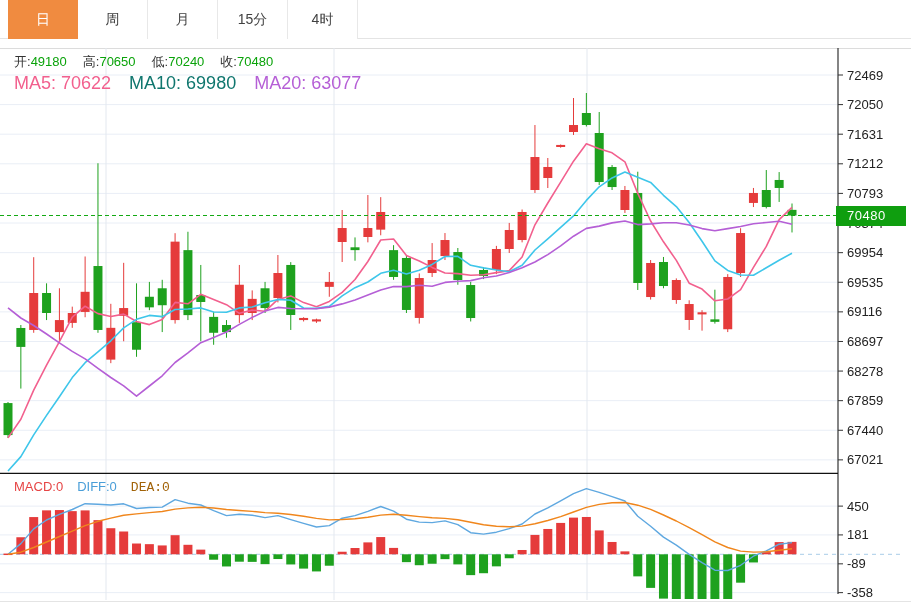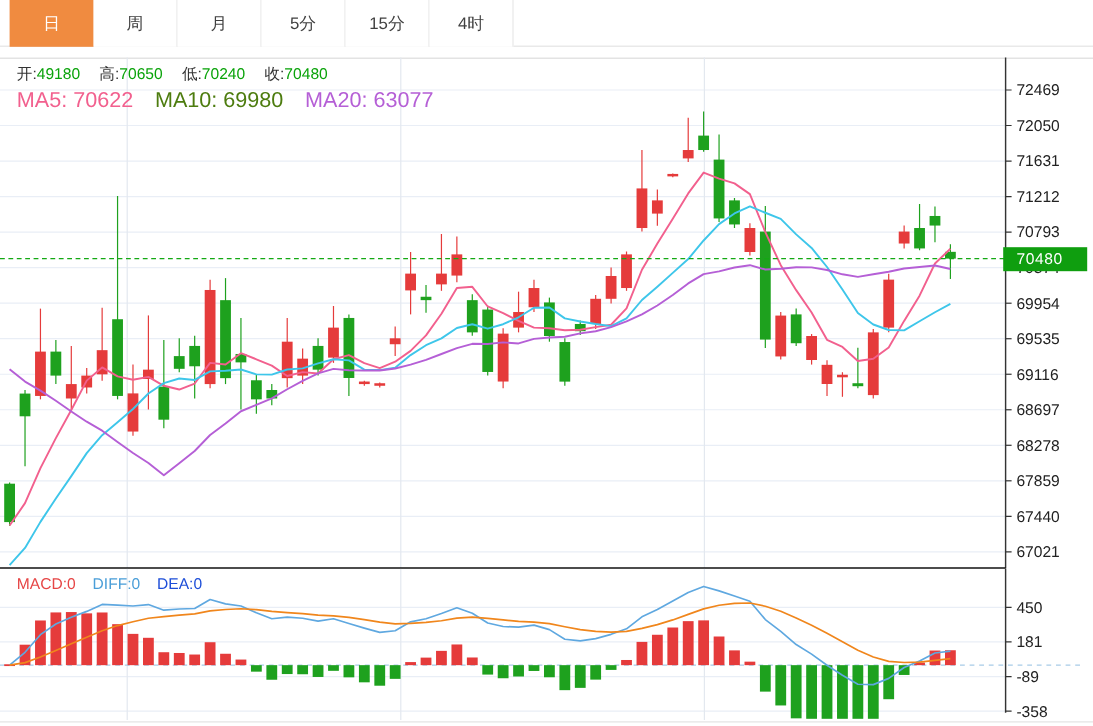--- a/index.html
+++ b/index.html
@@ -27,21 +27,20 @@
                color:#fff;font-size:13px;line-height:20px;padding-left:11px;box-sizing:border-box;
                z-index:6;letter-spacing:0.5px;}
 </style>
 </head>
 <body>
 
 <div class="tabbar">
     <div class="tab active" style="background: rgb(240, 139, 64);">日</div>
     <div class="tab">周</div>
     <div class="tab">月</div>
-    <div class="tab">5分</div>
     <div class="tab">15分</div>
     <div class="tab">4时</div>
   </div>
 <div class="chart-top-border"></div>
 
 <svg id="main-chart" width="911" height="427" style="top:47px">
     <line x1="0" y1="28" x2="838" y2="28" stroke="#e9eef6" stroke-width="1"></line>
     <line x1="838" y1="28" x2="843" y2="28" stroke="#333333" stroke-width="1"></line>
     <text x="847" y="32.5" font-size="13" fill="#222222">72469</text>
     <line x1="0" y1="57.599999999999994" x2="838" y2="57.599999999999994" stroke="#e9eef6" stroke-width="1"></line>
@@ -300,16 +299,16 @@
       <rect x="748.9426229508197" y="80.29999999999995" width="9" height="8.159773010705564" fill="#1ea11e"></rect>
       <rect x="761.7950819672132" y="78.11890758522354" width="9" height="2.1810924147764155" fill="#e53b3b"></rect>
       <rect x="774.6475409836065" y="68.10700056232511" width="9" height="12.192999437674843" fill="#e53b3b"></rect>
       <rect x="787.5" y="67.87283982719418" width="9" height="12.42716017280577" fill="#e53b3b"></rect>
     </g>
     <polyline points="8,80.3 20.852459016393443,69.6 33.704918032786885,54.9 46.55737704918033,46.0 59.40983606557377,40.4 72.26229508196721,35.5 85.11475409836066,29.7 97.9672131147541,30.3 110.81967213114754,31.0 123.67213114754098,29.8 136.52459016393442,34.5 149.37704918032787,33.5 162.22950819672133,33.1 175.08196721311475,25.6 187.9344262295082,29.2 200.78688524590163,31.0 213.63934426229508,36.7 226.49180327868854,41.6 239.34426229508196,40.2 252.19672131147541,41.2 265.04918032786884,43.6 277.9016393442623,41.6 290.75409836065575,45.6 303.60655737704917,49.4 316.45901639344265,53.0 329.3114754098361,51.6 342.1639344262295,44.2 355.0163934426229,41.6 367.8688524590164,37.3 380.72131147540983,32.5 393.57377049180326,37.1 406.42622950819674,45.2 419.27868852459017,48.1 432.1311475409836,48.6 444.9836065573771,46.9 457.8360655737705,50.7 470.6885245901639,58.7 483.5409836065574,60.1 496.39344262295083,58.2 509.24590163934425,54.6 522.0983606557377,50.0 534.9508196721312,40.0 547.8032786885246,33.9 560.655737704918,26.9 573.5081967213115,19.7 586.360655737705,14.7 599.2131147540983,18.4 612.0655737704918,22.7 624.9180327868853,27.0 637.7704918032787,42.3 650.6229508196722,52.2 663.4754098360655,63.1 676.327868852459,71.1 689.1803278688525,80.4 702.0327868852459,88.7 714.8852459016393,96.2 727.7377049180328,96.5 740.5901639344262,91.3 753.4426229508197,82.2 766.2950819672132,76.8 779.1475409836065,70.2 792,68.6" fill="none" stroke="#5fa8e0" stroke-width="1.4" stroke-linejoin="round"></polyline>
     <polyline points="8,80.3 20.852459016393443,78.2 33.704918032786885,73.5 46.55737704918033,68.0 59.40983606557377,62.5 72.26229508196721,57.1 85.11475409836066,51.6 97.9672131147541,47.3 110.81967213114754,44.1 123.67213114754098,41.2 136.52459016393442,39.9 149.37704918032787,38.6 162.22950819672133,37.5 175.08196721311475,35.1 187.9344262295082,33.9 200.78688524590163,33.3 213.63934426229508,34.0 226.49180327868854,35.5 239.34426229508196,36.5 252.19672131147541,37.4 265.04918032786884,38.6 277.9016393442623,39.2 290.75409836065575,40.5 303.60655737704917,42.3 316.45901639344265,44.4 329.3114754098361,45.9 342.1639344262295,45.5 355.0163934426229,44.7 367.8688524590164,43.3 380.72131147540983,41.1 393.57377049180326,40.3 406.42622950819674,41.3 419.27868852459017,42.6 432.1311475409836,43.8 444.9836065573771,44.4 457.8360655737705,45.7 470.6885245901639,48.3 483.5409836065574,50.7 496.39344262295083,52.2 509.24590163934425,52.7 522.0983606557377,52.1 534.9508196721312,49.7 547.8032786885246,46.5 560.655737704918,42.6 573.5081967213115,38.0 586.360655737705,33.4 599.2131147540983,30.4 612.0655737704918,28.8 624.9180327868853,28.5 637.7704918032787,31.2 650.6229508196722,35.4 663.4754098360655,41.0 676.327868852459,47.0 689.1803278688525,53.7 702.0327868852459,60.7 714.8852459016393,67.8 727.7377049180328,73.5 740.5901639344262,77.1 753.4426229508197,78.1 766.2950819672132,77.8 779.1475409836065,76.3 792,74.8" fill="none" stroke="#f0861c" stroke-width="1.4" stroke-linejoin="round"></polyline>
   </svg>
 
 <div class="inforow" id="ohlc-row" style="top:53px"><span class="fld"><span class="lbl">开:</span><span class="val">49180</span></span><span class="fld"><span class="lbl">高:</span><span class="val">70650</span></span><span class="fld"><span class="lbl">低:</span><span class="val">70240</span></span><span class="fld"><span class="lbl">收:</span><span class="val">70480</span></span></div>
-<div class="inforow" id="ma-row" style="top:73px"><span class="ma-item" style="color: rgb(242, 96, 142);">MA5: 70622</span><span class="ma-item" style="color: #4d7c0f; text-align: center;">MA10: 69980</span><span class="ma-item" style="color: rgb(181, 95, 214);">MA20: 63077</span></div>
-<div class="inforow" id="macd-row" style="top:479px"><span class="macd-item" style="color: rgb(230, 69, 69);">MACD:0</span><span class="macd-item" style="color: rgb(74, 158, 216);">DIFF:0</span><span class="macd-item" style="color: #1d4ed8;">DEA:0</span></div>
+<div class="inforow" id="ma-row" style="top:73px"><span class="ma-item" style="color: rgb(242, 96, 142);">MA5: 70622</span><span class="ma-item" style="color: #0f766e; text-align: center;">MA10: 69980</span><span class="ma-item" style="color: rgb(181, 95, 214);">MA20: 63077</span></div>
+<div class="inforow" id="macd-row" style="top:479px"><span class="macd-item" style="color: rgb(230, 69, 69);">MACD:0</span><span class="macd-item" style="color: rgb(74, 158, 216);">DIFF:0</span><span class="macd-item" style="color: #a16207; font-family: Liberation Mono, monospace;">DEA:0</span></div>
 
 <div class="price-badge">70480</div>
 
 </body></html>

